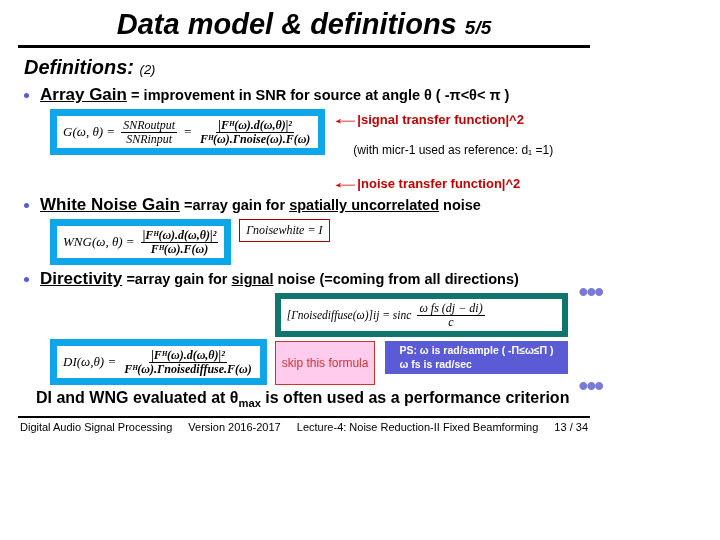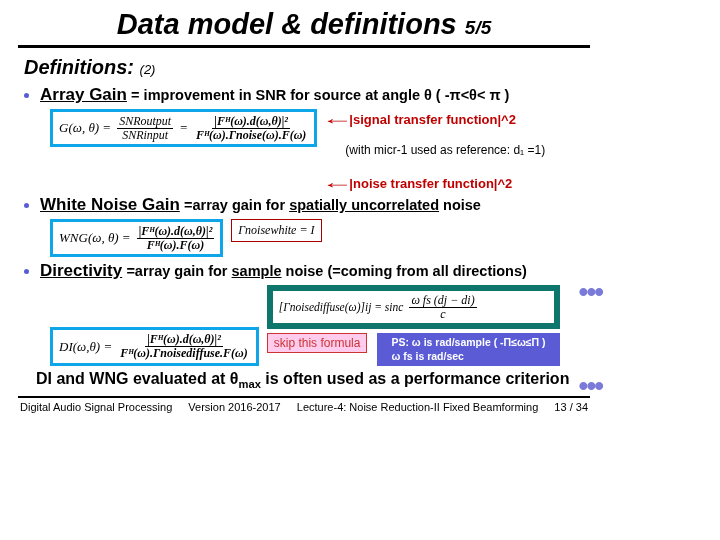--- a/index.html
+++ b/index.html
@@ -70,21 +70,21 @@
   .formula-row {
     display: flex;
     align-items: flex-start;
     gap: 8px;
     margin: 4px 0 2px 10px;
     font-size: 13px;
     color: #000;
     font-weight: normal;
   }
   .fbox {
-    border: 3px solid #0ea5e9;
+    border: 7px solid #0ea5e9;
     padding: 3px 6px;
     font-family: "Times New Roman", serif;
     font-style: italic;
     white-space: nowrap;
     display: inline-flex;
     align-items: center;
     gap: 6px;
     color: #000;
   }
   .lightbox {
@@ -147,21 +147,21 @@
     font-size: 12.5px;
     color: #000;
     font-weight: normal;
     margin-left: 10px;
   }
   .skipbox {
     border: 1px solid #c33;
     color: #c33;
     background: #fce;
     font-size: 12px;
-    padding: 2px 6px;
+    padding: 14px 6px;
     font-weight: normal;
     display: inline-block;
   }
   .psbox {
     background: #5b5bd6;
     color: #fff;
     font-size: 10.5px;
     padding: 3px 14px;
     line-height: 1.25;
     font-weight: normal;
@@ -247,21 +247,21 @@
           </span>
         </div>
         <div class="lightbox" style="border:1px solid #a00; font-size:12px">Γnoisewhite = I</div>
       </div>
     </li>
 
     <li>
       <span class="row">
         <span class="term">Directivity</span>
         <span class="desc">
-          <span> =array gain for </span><span class="und">sample</span><span> noise (=coming from all directions)</span>
+          <span> =array gain for </span><span class="und">signal</span><span> noise (=coming from all directions)</span>
         </span>
       </span>
       <div class="formula-row" style="align-items:flex-end;">
         <div class="fbox">
           <span>DI(ω,θ) =</span>
           <span class="frac">
             <span class="num" style="font-weight:bold">|Fᴴ(ω).d(ω,θ)|²</span>
             <span class="den" style="font-weight:bold">Fᴴ(ω).Γnoisediffuse.F(ω)</span>
           </span>
         </div>

